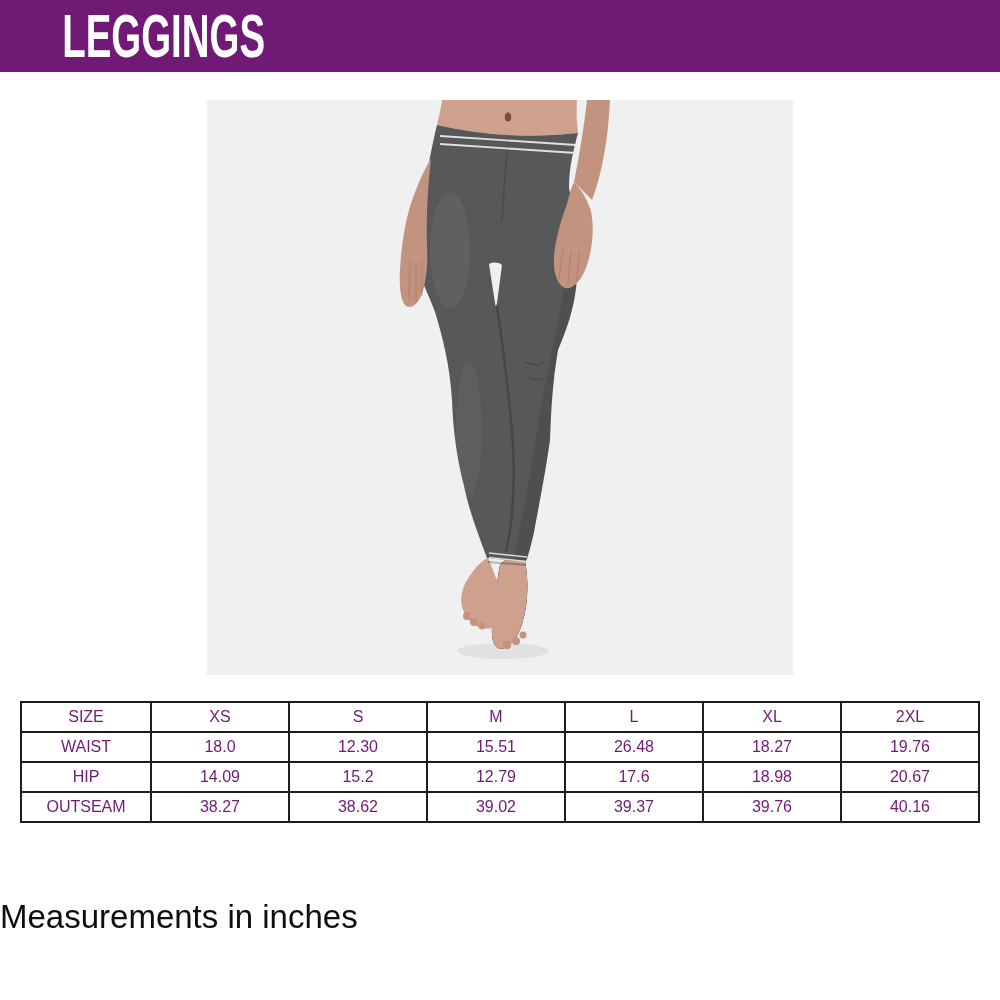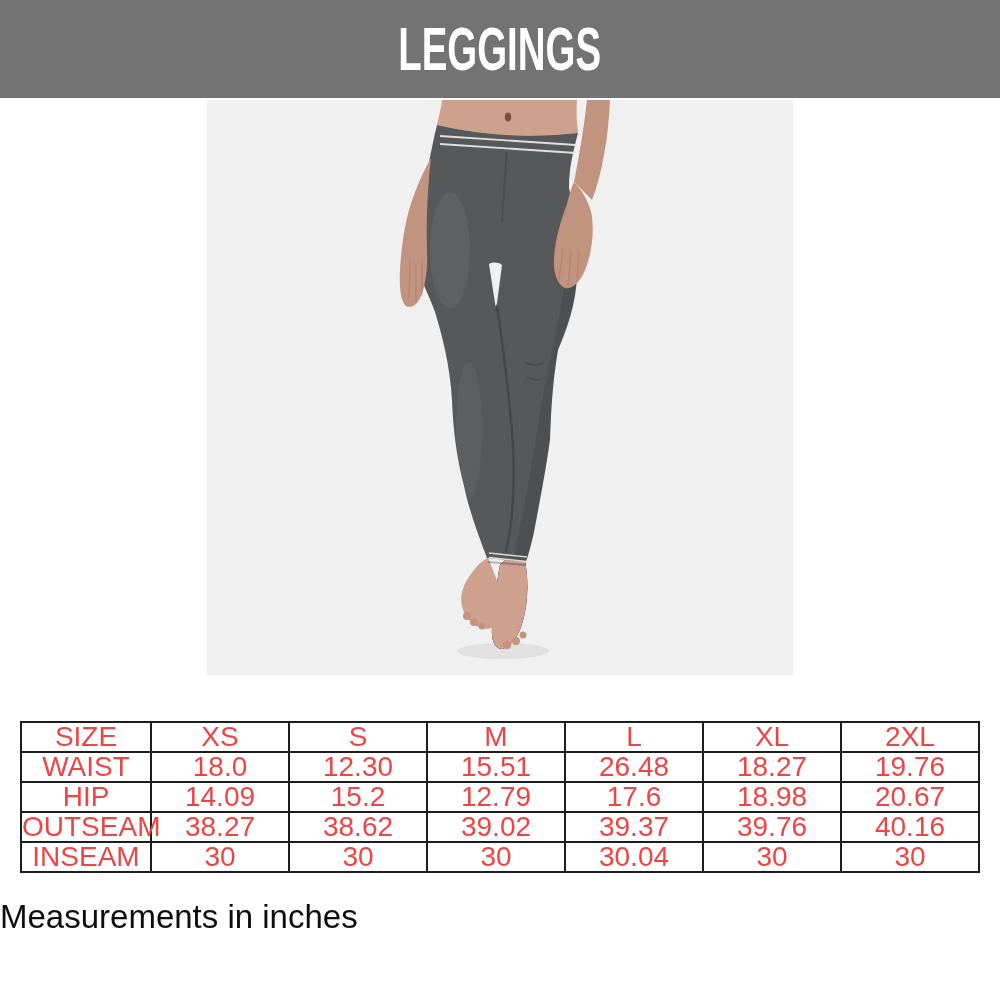--- a/index.html
+++ b/index.html
@@ -1,31 +1,31 @@
 <!DOCTYPE html>
 <html><head>
 <meta charset="utf-8">
 <style>
   html,body{margin:0;padding:0;background:#ffffff;}
   .page{position:relative;width:1000px;height:1000px;background:#ffffff;
         font-family:"Liberation Sans",sans-serif;overflow:hidden;}
 
   
-  .banner{position:absolute;left:0;top:0;width:1000px;height:98px;background:#737373;
-          display:flex;align-items:center;justify-content:center;}
+  .banner{position:absolute;left:0;top:0;width:1000px;height:72px;background:#701a75;
+          display:flex;align-items:center;justify-content:flex-start;}
   .banner h1{margin:0;color:#ffffff;font-size:62px;font-weight:700;line-height:1;
              letter-spacing:0px;white-space:nowrap;transform:scaleX(0.62);transform-origin:center;}
 
   
   .product{position:absolute;left:207px;top:100px;width:586px;height:575px;margin:0;background:#f0f0f1;}
   .product svg{display:block;}
 
   
   table.size-chart{position:absolute;left:20px;top:701px;width:960px;border-collapse:collapse;
-                   table-layout:fixed;font-size:28px;color:#ef4444;margin-top:20px;}
+                   table-layout:fixed;font-size:16px;color:#701a75;}
   table.size-chart th,table.size-chart td{border:2px solid #1d1d1d;height:28px;padding:0;
                    text-align:center;vertical-align:middle;font-weight:400;line-height:1;}
 
   
   .note{position:absolute;left:0;top:898px;width:1000px;margin:0;text-align:left;
         font-size:33px;color:#0e0e0e;font-weight:400;}
 </style>
 </head>
 <body>
 
@@ -147,27 +147,18 @@
       </tr>
       <tr>
         <td>OUTSEAM</td>
         <td>38.27</td>
         <td>38.62</td>
         <td>39.02</td>
         <td>39.37</td>
         <td>39.76</td>
         <td>40.16</td>
       </tr>
-      <tr>
-        <td>INSEAM</td>
-        <td>30</td>
-        <td>30</td>
-        <td>30</td>
-        <td>30.04</td>
-        <td>30</td>
-        <td>30</td>
-      </tr>
     </tbody>
   </table>
 
   <p class="note">Measurements in inches</p>
 
 </div>
 
 </body></html>

